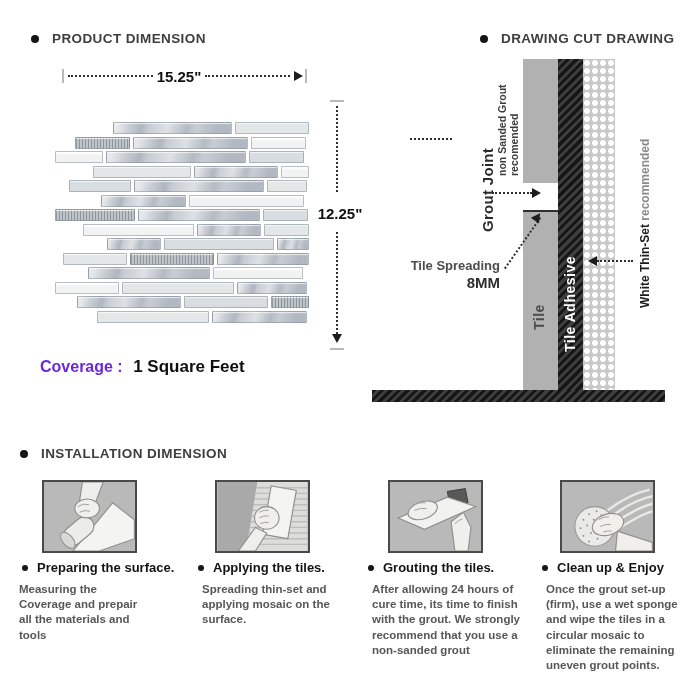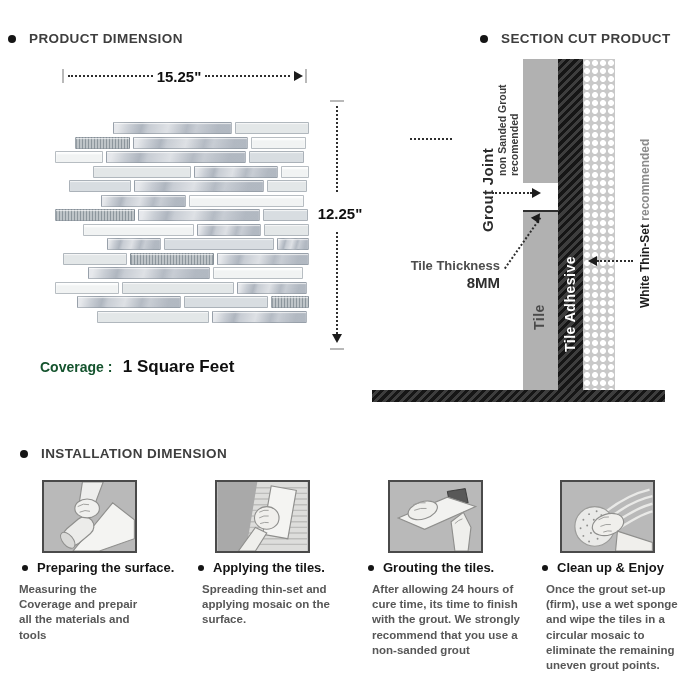--- a/index.html
+++ b/index.html
@@ -33,21 +33,21 @@
     box-shadow:inset 0 1px 1px rgba(255,255,255,.7);border-radius:1px}
   .strip-m{background-image:linear-gradient(105deg,rgba(255,255,255,.55) 4%,
     rgba(255,255,255,0) 14%,rgba(110,122,138,.28) 24%,rgba(255,255,255,0) 30%,
     rgba(255,255,255,.4) 46%,rgba(110,122,138,.22) 62%,rgba(255,255,255,0) 70%,
     rgba(110,122,138,.25) 88%)}
   .strip-a{background-image:repeating-linear-gradient(90deg,
     rgba(90,100,110,.35) 0 1px,rgba(255,255,255,.25) 1px 3px)}
   .strip-w{box-shadow:inset 0 2px 2px rgba(255,255,255,.95)}
   
   .coverage{left:40px;top:357px;white-space:nowrap}
-  .coverage .c-label{font-weight:bold;font-size:14px;color:#14532d}
+  .coverage .c-label{font-weight:bold;font-size:16px;color:#6d28d9}
   .coverage .c-value{font-weight:bold;font-size:17px;color:#0f0f0f;margin-left:6px}
   
   .tile-col{background:#b1b1b1}
   .hatch{background:repeating-linear-gradient(135deg,#161616 0 3px,#3e3e3e 3px 6px)}
   .dots{background-color:#c9c9c9;
     background-image:radial-gradient(circle at 4px 4px,#ffffff 2.7px,rgba(255,255,255,0) 3.2px);
     background-size:8px 8px}
   .vlabel{position:absolute;transform:rotate(-90deg);transform-origin:0 100%;
     white-space:nowrap;font-weight:bold}
   .vl-grout{font-size:15px;color:#2b2b2b;letter-spacing:.3px}
@@ -65,21 +65,21 @@
   .icon-box svg{display:block;width:100%;height:100%}
   .step-title{position:absolute;top:560px;display:flex;align-items:center;gap:9px;
     font-weight:bold;font-size:13px;color:#141414;white-space:nowrap}
   .step-title .bullet{width:6px;height:6px}
   .step-body{position:absolute;top:582px;font-weight:bold;font-size:11.5px;
     color:#575757;line-height:1.32}
 </style>
 </head>
 <body>
 
-<div class="abs sec-header" style="left:8px;top:31px">
+<div class="abs sec-header" style="left:31px;top:31px">
   <span class="bullet"></span>
   <span>PRODUCT DIMENSION</span>
 </div>
 
 <div class="abs" style="left:62px;top:67px;width:245px;height:18px;display:flex;align-items:center">
   <span class="tick-v"></span>
   <span class="dotline-h" style="flex:1;margin:0 4px"></span>
   <span class="dim-label">15.25"</span>
   <span class="dotline-h" style="flex:1;margin:0 4px"></span>
   <span class="arrow-right"></span>
@@ -162,21 +162,21 @@
 <div class="abs arrow-down" style="left:332px;top:334px"></div>
 <div class="abs tick-h" style="left:330px;top:348px"></div>
 
 <div class="abs coverage">
   <span class="c-label">Coverage :</span>
   <span class="c-value">1 Square Feet</span>
 </div>
 
 <div class="abs sec-header" style="left:480px;top:31px">
   <span class="bullet"></span>
-  <span>SECTION CUT PRODUCT</span>
+  <span>DRAWING CUT DRAWING</span>
 </div>
 
 <div class="abs tile-col" style="left:523px;top:59px;width:35px;height:124px"></div>
 <div class="abs tile-col" style="left:523px;top:210px;width:35px;height:182px;border-top:2px solid #2f2f2f"></div>
 <div class="abs hatch" style="left:558px;top:59px;width:25px;height:333px"></div>
 <div class="abs dots" style="left:583px;top:59px;width:32px;height:333px"></div>
 
 <div class="abs hatch" style="left:372px;top:390px;width:293px;height:12px"></div>
 
 <div class="vlabel vl-grout" style="left:496px;top:215px;width:150px;height:17px">Grout Joint</div>
@@ -187,21 +187,21 @@
 <div class="vlabel vl-thin" style="left:653px;top:293px;width:200px;height:15px">
   <span>White Thin-Set </span><span class="muted">recommended</span>
 </div>
 
 <div class="abs dotline-h" style="left:410px;top:138px;width:42px"></div>
 
 <div class="abs dotline-h" style="left:492px;top:192px;width:40px"></div>
 <div class="abs arrow-right" style="left:532px;top:188px"></div>
 
 <div class="abs thickness">
-  <div class="t1">Tile Thickness</div>
+  <div class="t1">Tile Spreading</div>
   <div class="t2">8MM</div>
 </div>
 <div class="abs dotline-h" style="left:504px;top:268px;width:62px;transform:rotate(-55deg);transform-origin:0 0"></div>
 <div class="abs arrow-right" style="left:533px;top:212px;transform:rotate(-55deg)"></div>
 
 <div class="abs dotline-h" style="left:597px;top:260px;width:36px"></div>
 <div class="abs arrow-left" style="left:588px;top:256px"></div>
 
 <div class="abs sec-header" style="left:20px;top:446px">
   <span class="bullet"></span>

